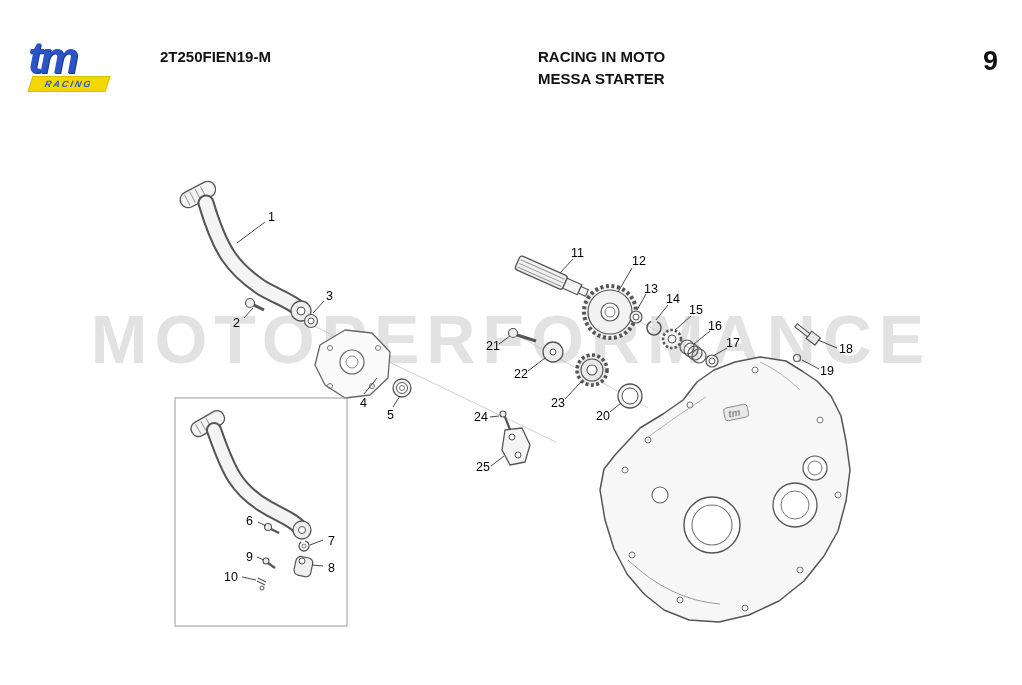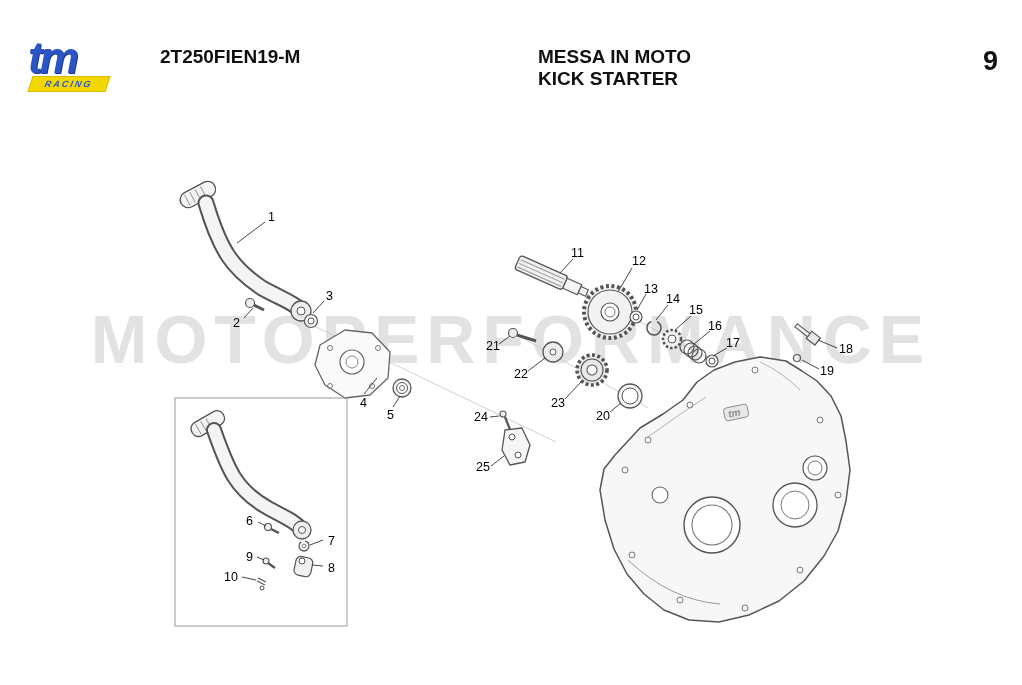--- a/index.html
+++ b/index.html
@@ -1,20 +1,20 @@
 <!DOCTYPE html>
 <html><head>
 <meta charset="utf-8">
 <style>
   html,body{margin:0;padding:0;}
   body{
     width:1022px;height:685px;background:#ffffff;position:relative;overflow:hidden;
     font-family:"Liberation Sans", sans-serif;color:#111;
   }
-  .hdr-block{position:absolute;font-weight:bold;font-size:19px;line-height:22px;}
+  .hdr-block{position:absolute;font-weight:bold;font-size:15px;line-height:22px;}
   #model-block{left:160px;top:46px;}
   #title-block{left:538px;top:46px;}
   #page-num{position:absolute;right:24px;top:46px;font-size:27px;font-weight:bold;}
   
   #logo{position:absolute;left:28px;top:40px;width:90px;height:56px;}
   #logo .brand{
     font-size:44px;font-weight:bold;font-style:italic;color:#2b55c4;
     letter-spacing:-3px;line-height:36px;display:block;
     text-shadow:1px 1px 0 #1a3a90;
   }
@@ -46,22 +46,22 @@
   <div class="banner">
     <span>RACING</span>
   </div>
 </div>
 
 <div id="model-block" class="hdr-block">
   <div>2T250FIEN19-M</div>
 </div>
 
 <div id="title-block" class="hdr-block">
-  <div>MESSA IN MOTO</div>
-  <div>KICK STARTER</div>
+  <div>RACING IN MOTO</div>
+  <div>MESSA STARTER</div>
 </div>
 
 <div id="page-num">9</div>
 
 <div id="watermark">MOTOPERFORMANCE</div>
 
 <svg id="diagram" width="1022" height="685" viewBox="0 0 1022 685">
 
   <g stroke="#c4c4c4" stroke-width="0.8">
     <line x1="538" y1="268" x2="716" y2="362"></line>

